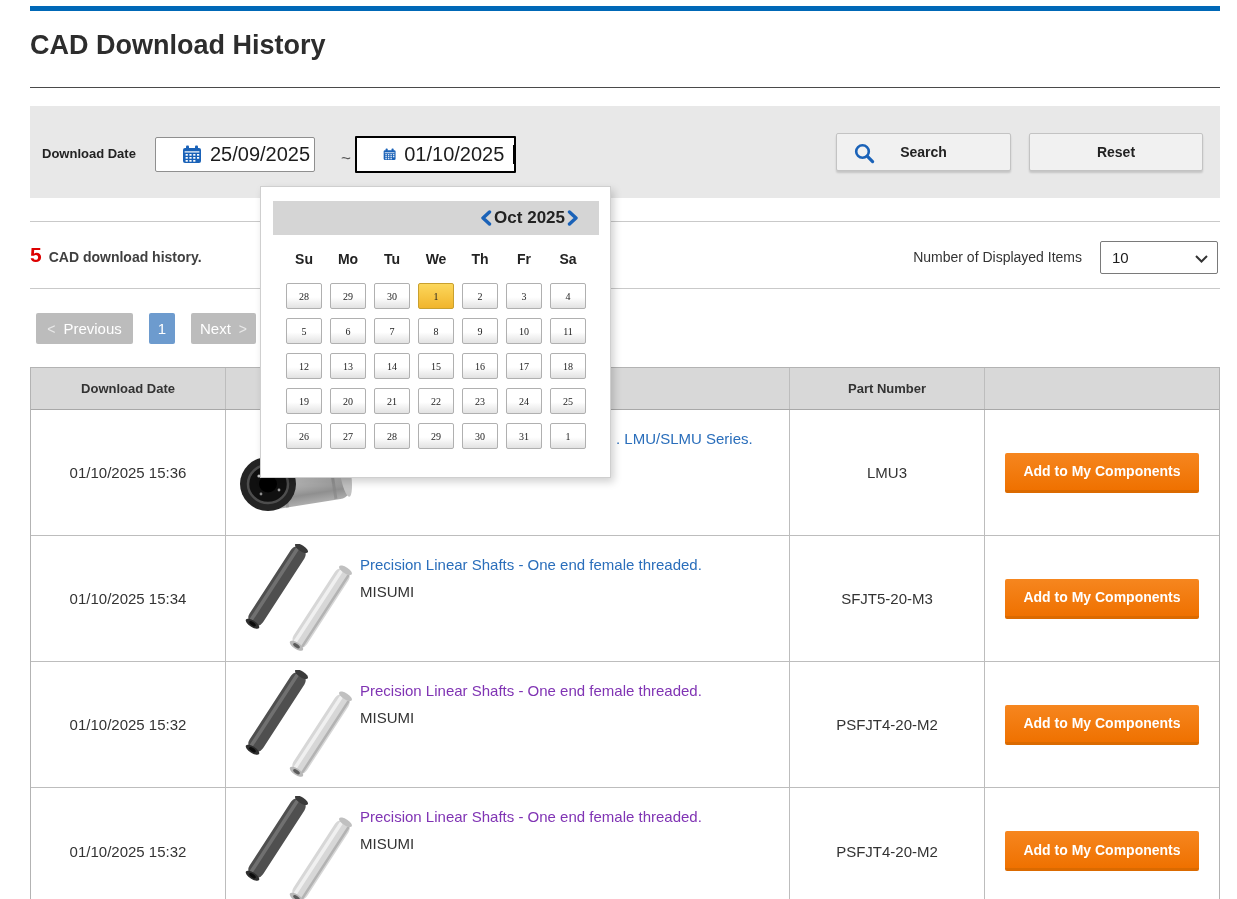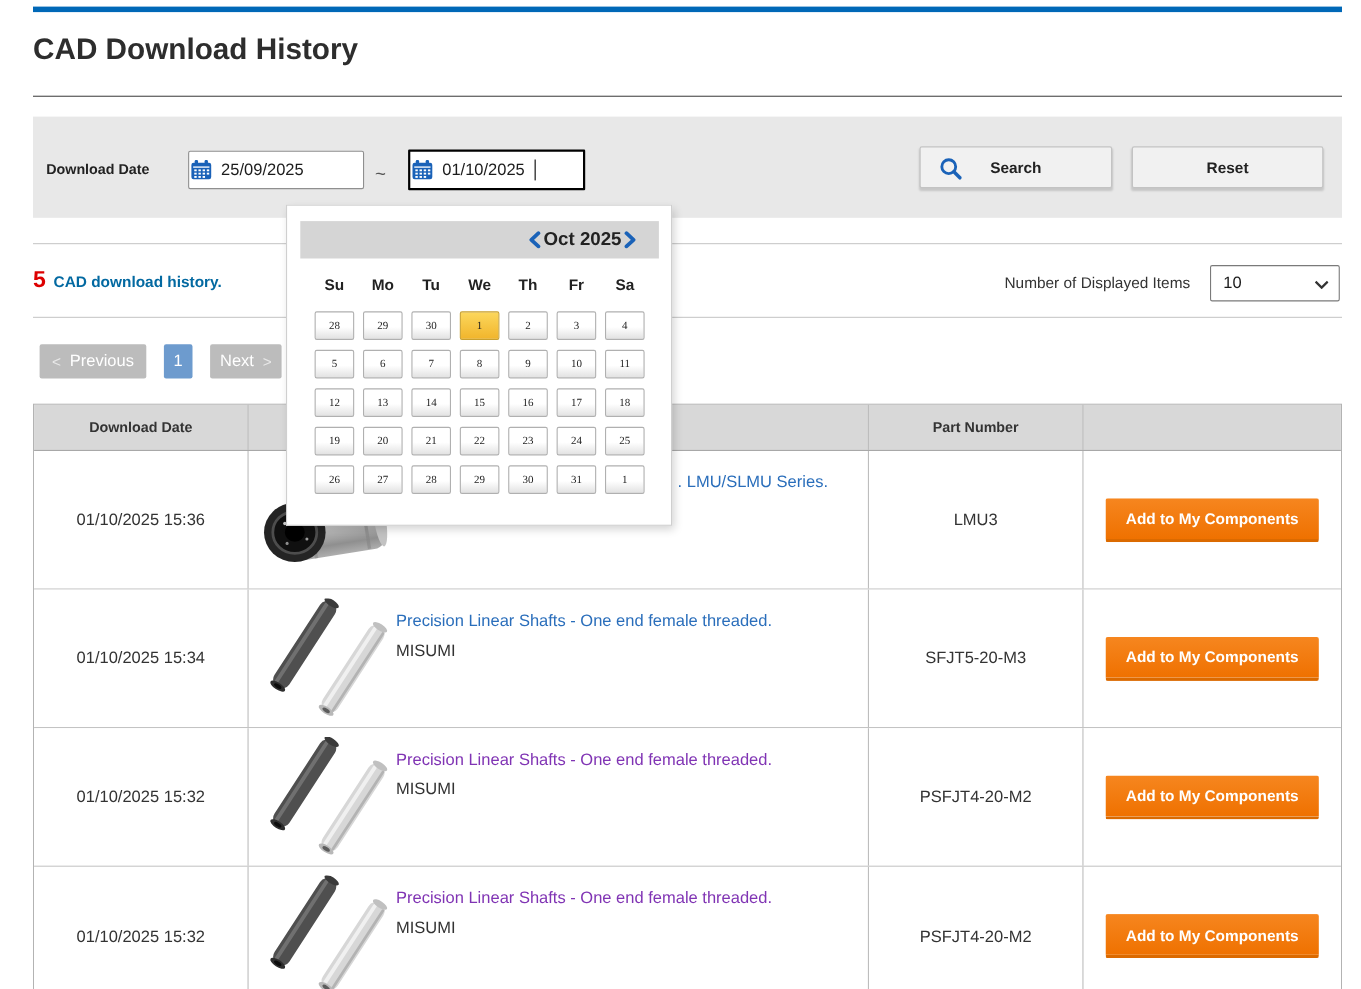--- a/index.html
+++ b/index.html
@@ -10,41 +10,41 @@
   
   #top-bar { position:absolute; left:30px; top:6px; width:1190px; height:5px; background:#0068b7; }
   #page-title { position:absolute; left:30px; top:30px; font-size:27px; font-weight:bold; color:#2d2d2d; }
   #title-rule { position:absolute; left:30px; top:87px; width:1190px; height:1px; background:#4a4a4a; }
 
   
   #filter-panel { position:absolute; left:30px; top:106px; width:1190px; height:92px; background:#e8e8e8; }
   .filter-label { position:absolute; left:12px; top:40px; font-size:13px; font-weight:bold; color:#222; }
   .date-input { position:absolute; top:31px; height:35px; width:160px; background:#fff;
     border:1px solid #8f8f8f; border-radius:2px; display:flex; align-items:center;
-    padding-left:1px; font-size:15px; color:#1c1c1c; gap:8px;margin-left:16px; }
+    padding-left:26px; font-size:20px; color:#1c1c1c; gap:8px; }
   #date-from { left:125px; }
   #date-to { left:325px; top:30px; height:37px; width:161px; border:2px solid #000; border-radius:1px; }
   .range-sep { position:absolute; left:311px; top:43px; font-size:17px; color:#555; }
   .caret { display:inline-block; width:1px; height:19px; background:#000; margin-left:1px; }
   .panel-btn { position:absolute; top:27px; width:175px; height:38px; background:#f1f1f1;
     border:1px solid #c3c3c3; border-radius:2px; box-shadow:0 2px 2px rgba(0,0,0,0.15);
     font-size:14px; font-weight:bold; color:#222; display:flex; align-items:center; justify-content:center;
     cursor:pointer; font-family:"Liberation Sans", sans-serif; }
   #search-btn { left:806px; }
   #reset-btn { left:999px; width:174px; }
   #search-btn .mag { position:absolute; left:16px; top:8px; }
 
   
   .h-divider { position:absolute; left:30px; width:1190px; height:1px; background:#c9c9c9; }
   #divider-1 { top:221px; } #divider-2 { top:288px; }
 
   
   #result-count { position:absolute; left:30px; top:243px; display:flex; align-items:baseline; gap:7px; }
   #result-count .num { color:#dd0000; font-size:21px; font-weight:bold; }
-  #result-count .txt { font-size:14px; font-weight:bold; color:#0369a1;text-align:right; }
+  #result-count .txt { font-size:14px; font-weight:bold; color:#404040;text-align:right; }
   #items-label { position:absolute; right:155px; top:249px; font-size:14px; color:#333; }
   #items-select { position:absolute; left:1100px; top:241px; width:118px; height:33px; background:#fff;
     border:1px solid #7a7a7a; border-radius:2px; display:flex; align-items:center;
     padding-left:11px; font-size:15px; color:#1c1c1c; cursor:pointer; }
   #items-select svg { position:absolute; right:9px; top:13px; }
 
   
   .pg-btn { position:absolute; top:313px; height:31px; background:#bcbcbc; color:#fff;
     border:none; border-radius:2px; font-size:15px; display:flex; align-items:center;
     justify-content:center; gap:8px; cursor:pointer; font-family:"Liberation Sans", sans-serif; }

